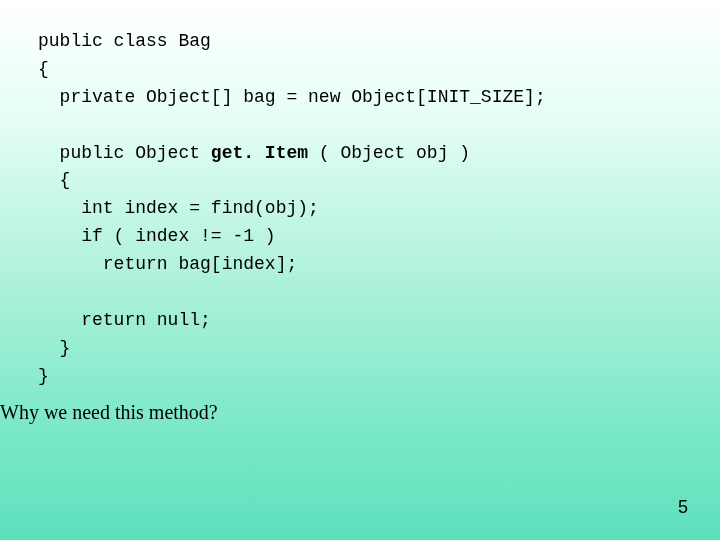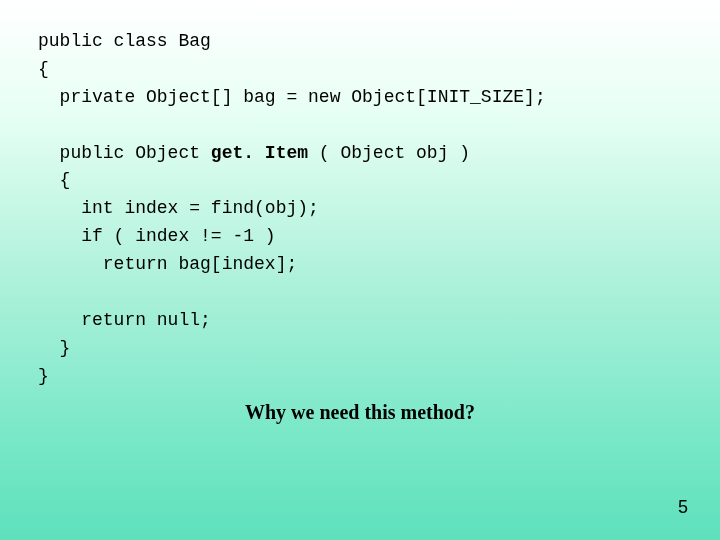--- a/index.html
+++ b/index.html
@@ -17,23 +17,23 @@
   .code-block {
     padding: 28px 8px 0 38px;
     line-height: 1.55;
     white-space: pre;
   }
   .bold {
     font-weight: bold;
   }
   .question {
     font-family: "Times New Roman", Times, serif;
-    font-weight: bold;
+    font-weight: normal;
     font-size: 20px;
-    text-align: center;
+    text-align: left;
     margin-top: 10px;
   }
   .page-number {
     position: absolute;
     bottom: 22px;
     right: 32px;
     font-family: Arial, sans-serif;
     font-size: 18px;
     color: #000;
   }

